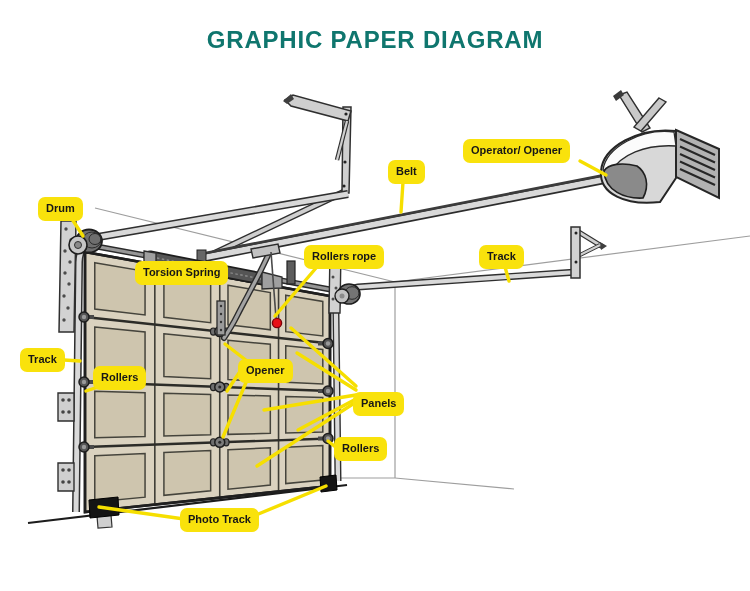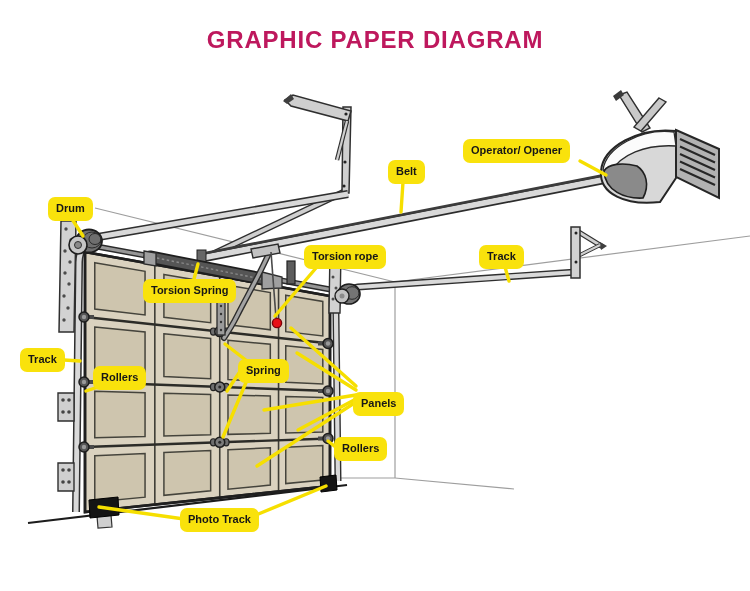--- a/index.html
+++ b/index.html
@@ -1,19 +1,19 @@
 <!DOCTYPE html>
 <html style="--label-bg: #F9E20C; --leader: #F6DF00; --door-face: #DAD2BF; --panel-fill: #CEC5AE; --metal: #D9D9D9; --release-ball: #E81016;"><head>
 <meta charset="utf-8">
 <style>
   html,body{margin:0;padding:0;background:#fff;}
   .stage{position:relative;width:750px;height:591px;background:#fff;overflow:hidden;
          font-family:"Liberation Sans",sans-serif;}
   .title{position:absolute;top:26px;left:0;right:0;text-align:center;
-         font-size:24px;font-weight:700;letter-spacing:.8px;color:#be185d;}
+         font-size:24px;font-weight:700;letter-spacing:.8px;color:#0f766e;}
   .lbl{position:absolute;background:var(--label-bg,#F9E20C);color:#171717;
        font-size:11px;font-weight:600;line-height:19px;padding:2px 8px 3px;
        border-radius:7px;white-space:nowrap;}
   svg{position:absolute;top:0;left:0;}
 </style>
 </head>
 <body>
 
 <div class="stage">
 
@@ -257,25 +257,25 @@
       <line x1="356" y1="399" x2="298" y2="430"></line>
       <line x1="356" y1="402" x2="257" y2="466"></line>
       <line x1="338" y1="449" x2="328" y2="441"></line>
       <line x1="184" y1="519" x2="99" y2="507"></line>
       <line x1="256" y1="515" x2="326" y2="486"></line>
     </g>
   </svg>
 
   <div class="title">GRAPHIC PAPER DIAGRAM</div>
 
-  <div class="lbl" style="left:48px;top:197px;">Drum</div>
-  <div class="lbl" style="left:135px;top:279px;margin-left:8px;">Torsion Spring</div>
-  <div class="lbl" style="left:304px;top:245px;">Torsion rope</div>
+  <div class="lbl" style="left:38px;top:197px;">Drum</div>
+  <div class="lbl" style="left:135px;top:261px;">Torsion Spring</div>
+  <div class="lbl" style="left:304px;top:245px;">Rollers rope</div>
   <div class="lbl" style="left:388px;top:160px;">Belt</div>
   <div class="lbl" style="left:463px;top:139px;">Operator/ Opener</div>
   <div class="lbl" style="left:479px;top:245px;">Track</div>
   <div class="lbl" style="left:20px;top:348px;">Track</div>
   <div class="lbl" style="left:93px;top:366px;">Rollers</div>
-  <div class="lbl" style="left:238px;top:359px;">Spring</div>
+  <div class="lbl" style="left:238px;top:359px;">Opener</div>
   <div class="lbl" style="left:353px;top:392px;">Panels</div>
   <div class="lbl" style="left:334px;top:437px;">Rollers</div>
   <div class="lbl" style="left:180px;top:508px;">Photo Track</div>
 </div>
 
 </body></html>

